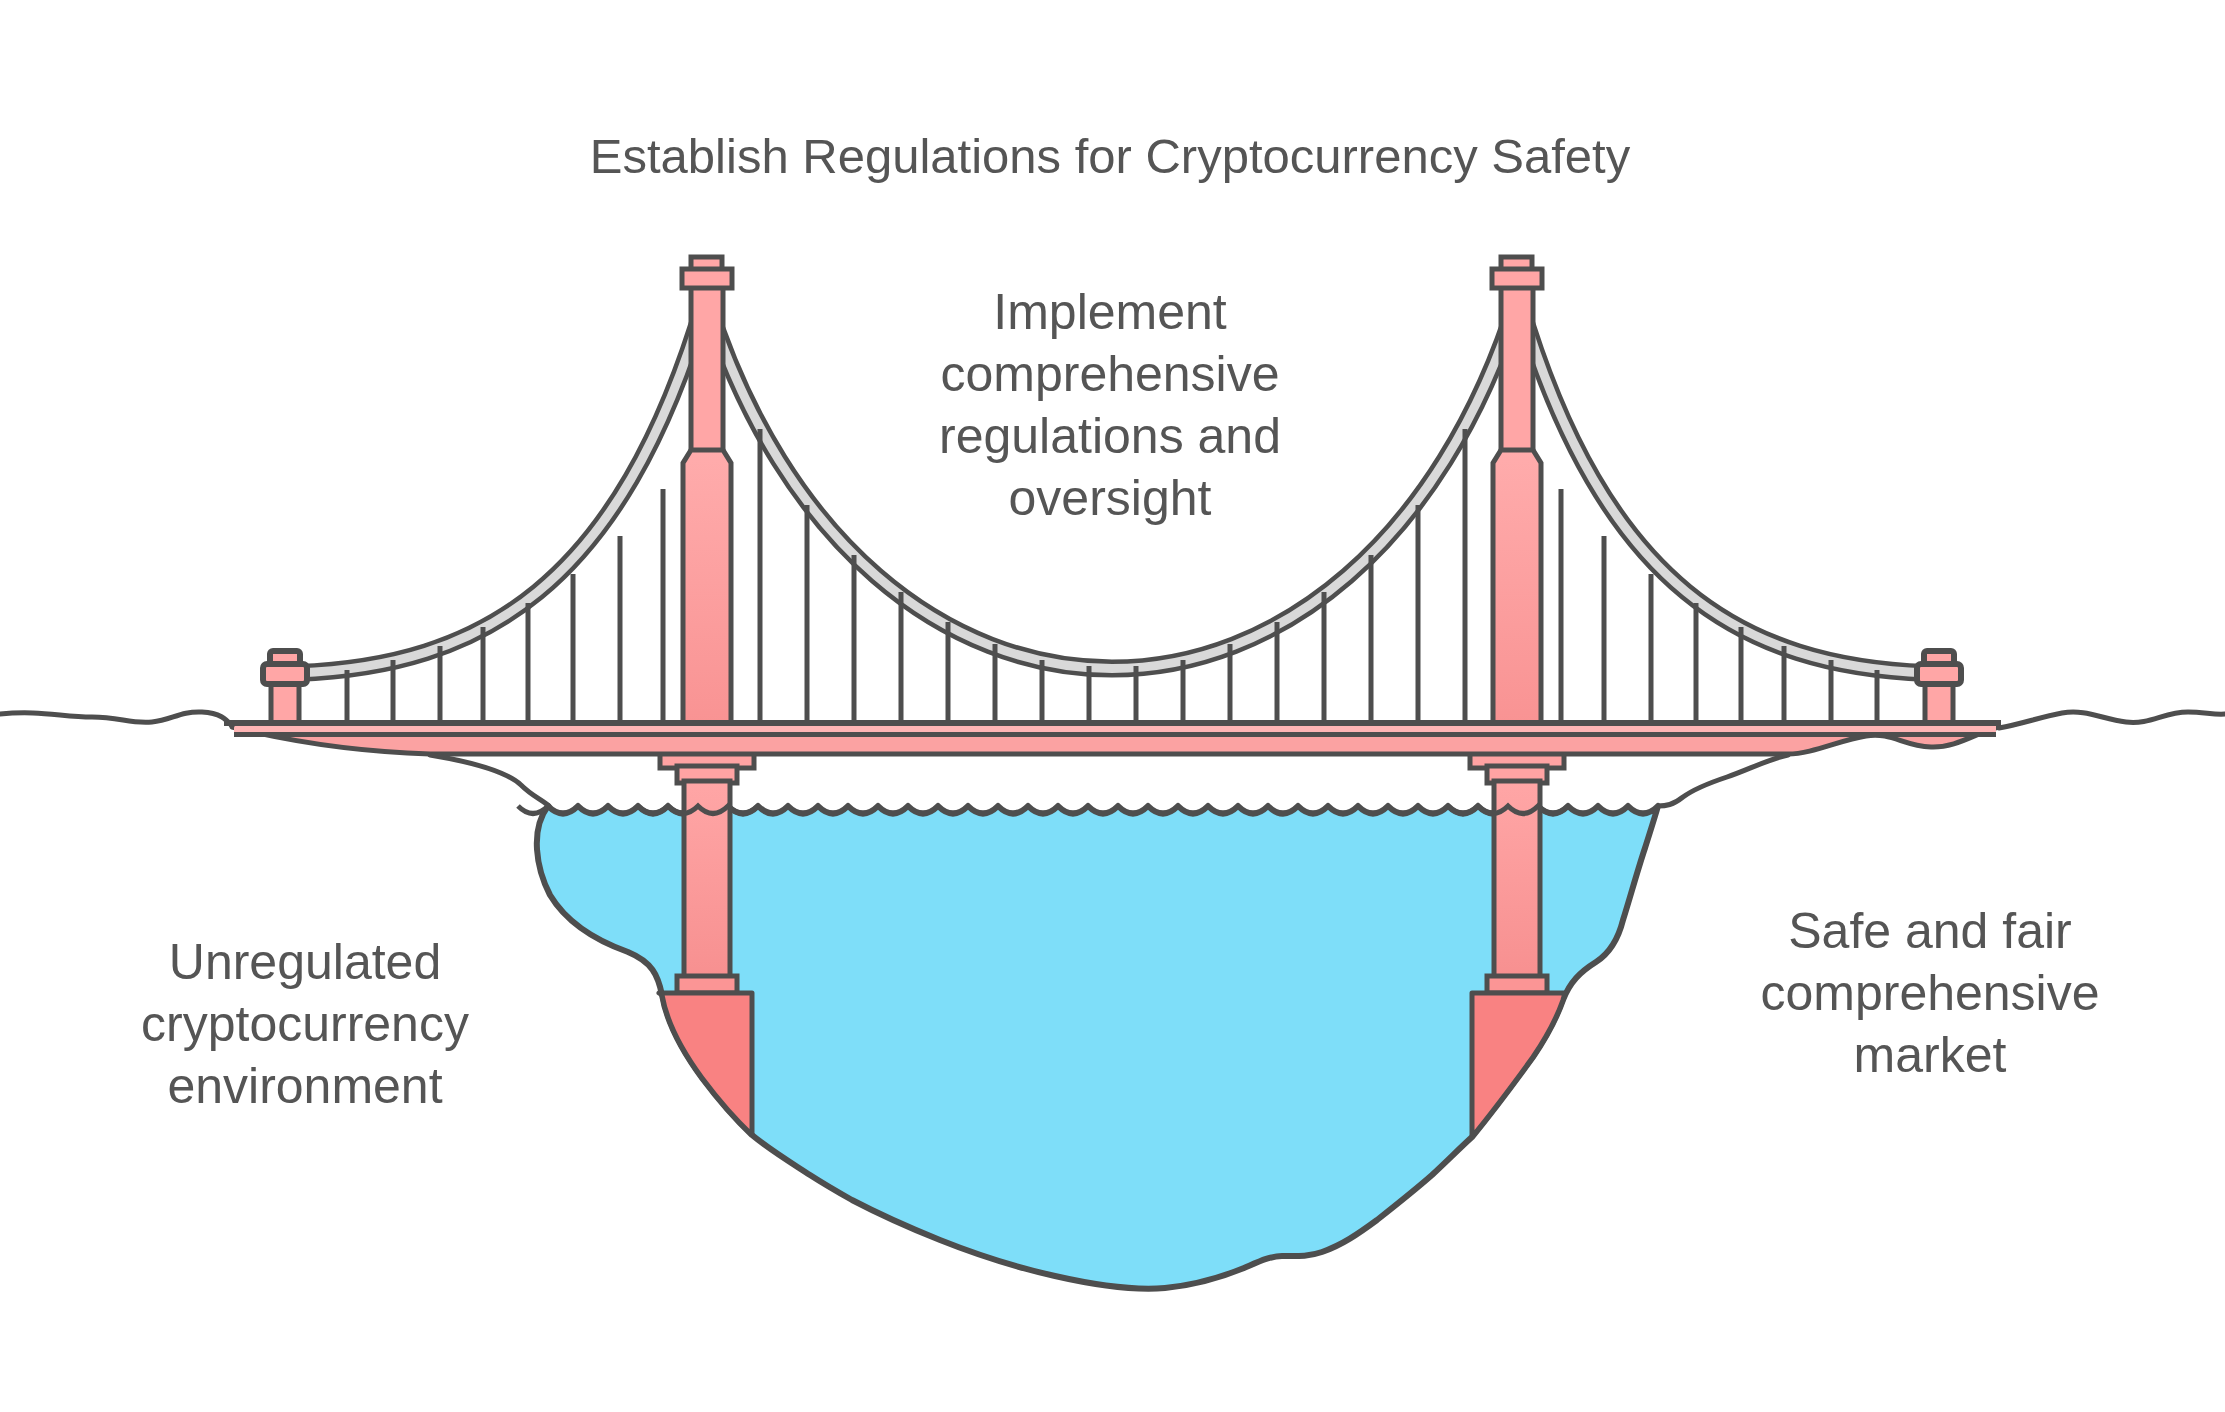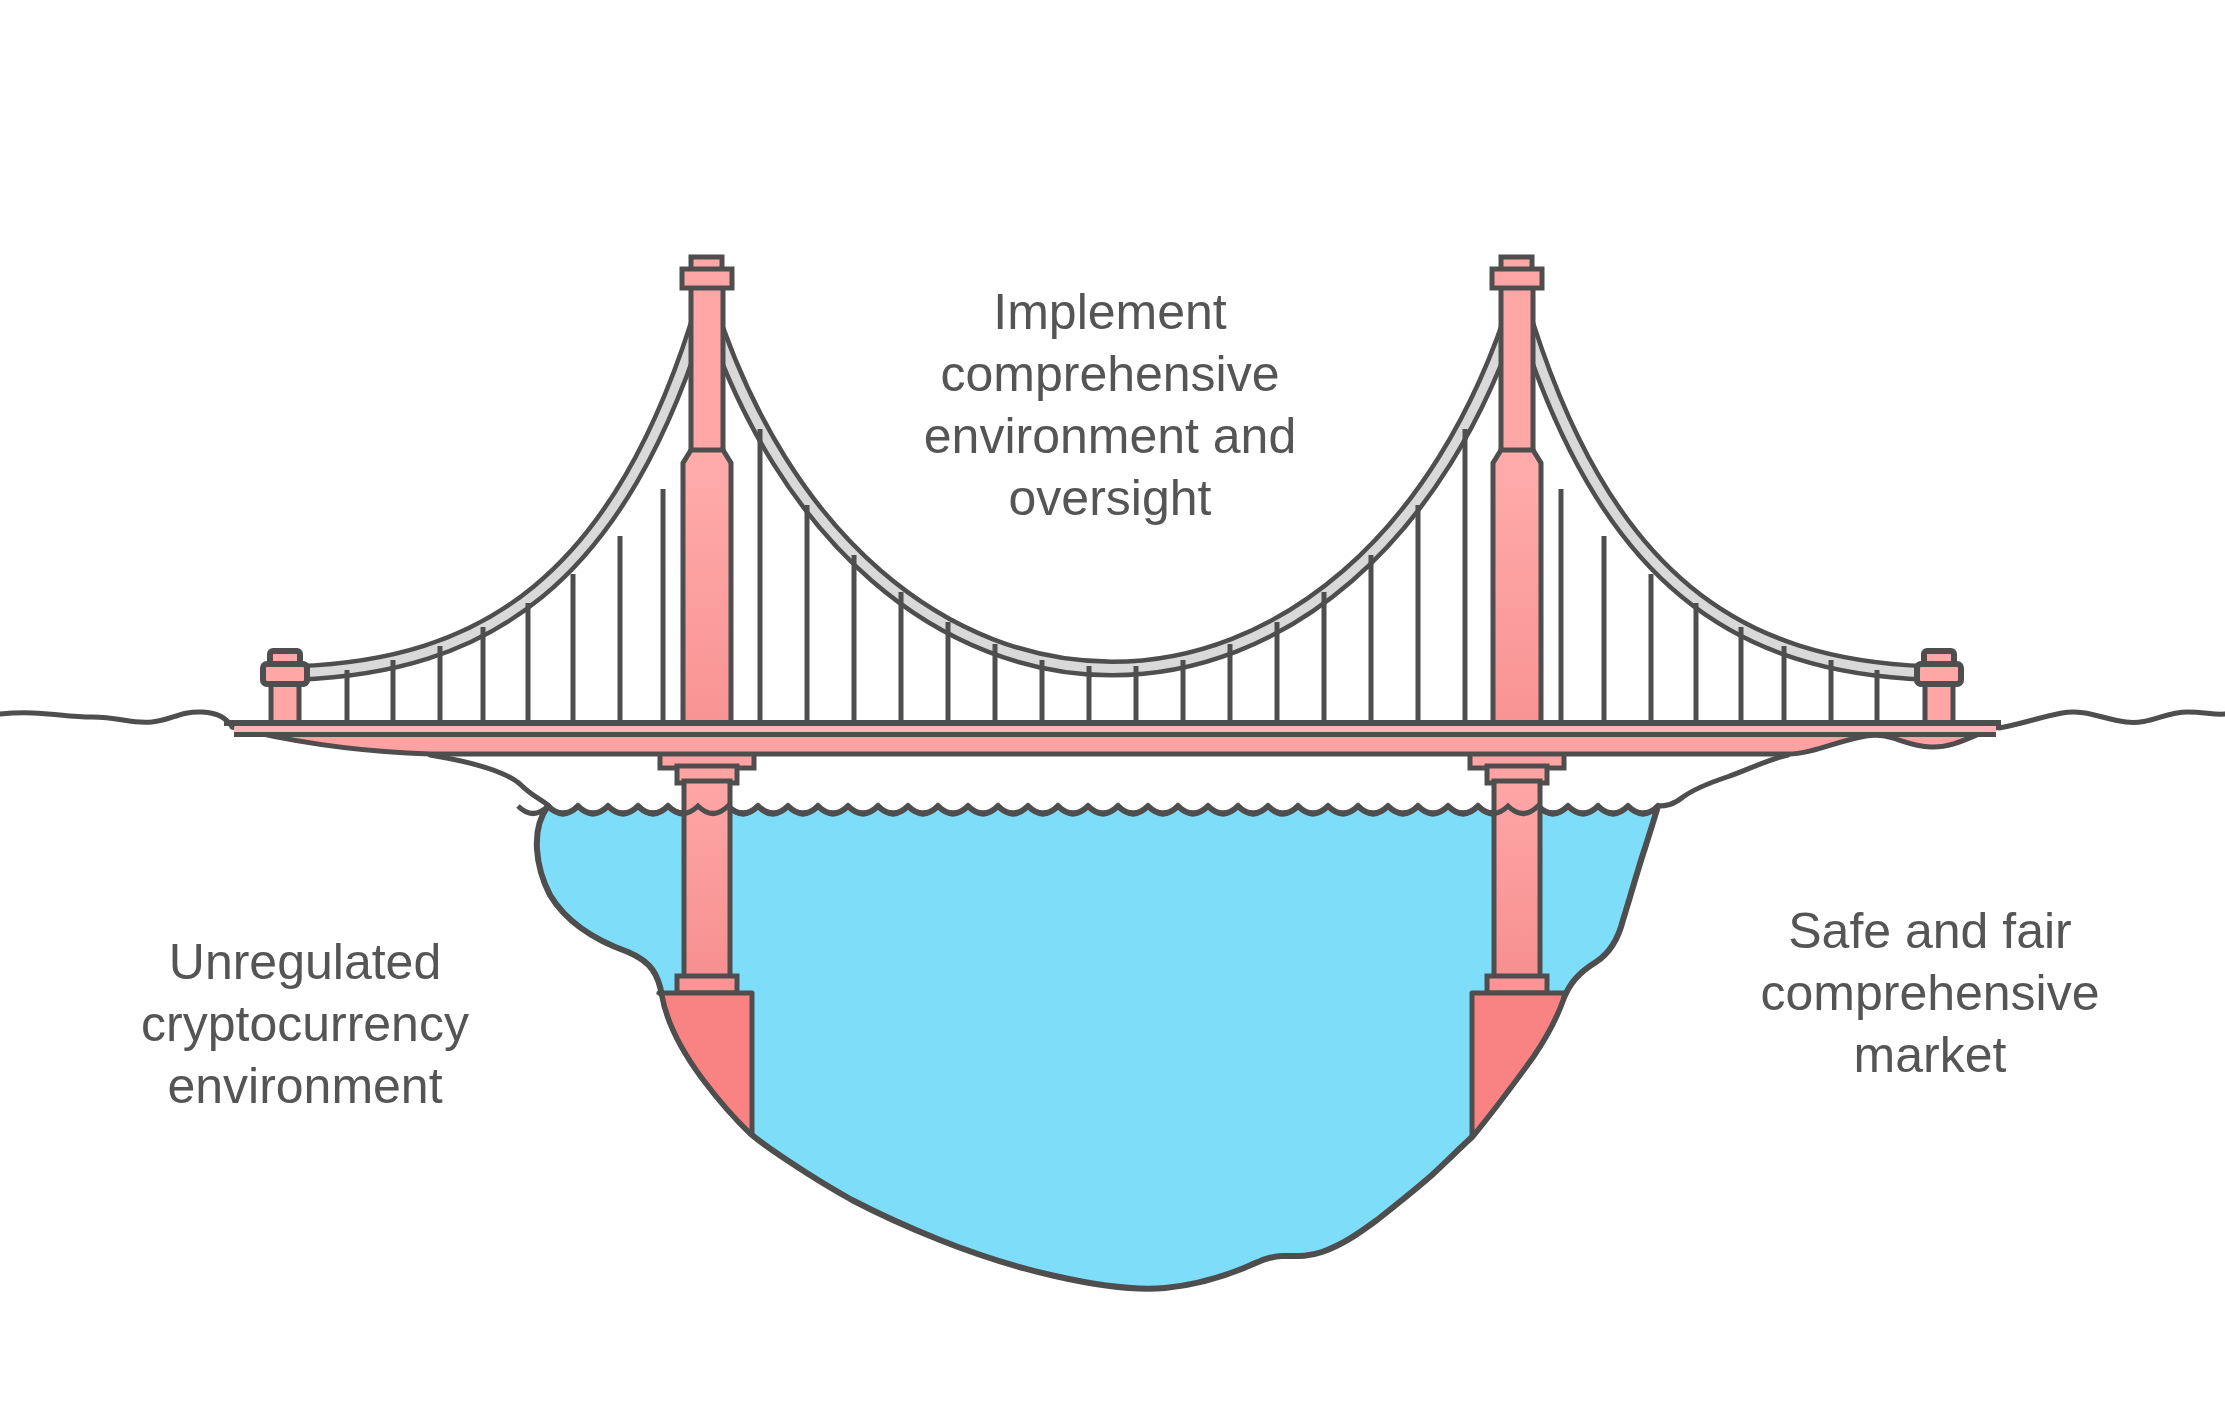--- a/index.html
+++ b/index.html
@@ -163,24 +163,25 @@
   </g>
 
   <g fill="none" stroke="#4E4E4E" stroke-width="5" stroke-linecap="round">
     <path d="M 0,714 C 40,710 62,717 92,717 C 120,717 130,724 152,722 C 172,720 180,711 202,712 C 220,713 226,719 232,726"></path>
     <path d="M 1999,728 C 2022,724 2040,717 2062,713 C 2086,709 2102,719 2126,722 C 2150,725 2164,712 2188,712 C 2204,712 2214,715 2225,714"></path>
     <path d="M 430,755 C 472,762 506,771 521,785 C 532,796 541,799 549,806"></path>
     <path d="M 1788,755 C 1766,760 1748,770 1727,777 C 1706,784 1694,789 1683,797 C 1673,805 1666,806 1658,806"></path>
   </g>
 </svg>
 
+  <div class="title" style="left:460px; top:128px; width:1300px;">Establish Regulations for Cryptocurrency Safety</div>
 
   <div class="label" style="left:810px; top:281px; width:600px;">Implement
 comprehensive
-environment and
+regulations and
 oversight</div>
 
   <div class="label" style="left:90px; top:900px; width:430px;margin-top:31px;">Unregulated
 cryptocurrency
 environment</div>
 
   <div class="label" style="left:1715px; top:900px; width:430px;">Safe and fair
 comprehensive
 market</div>
 </div>

